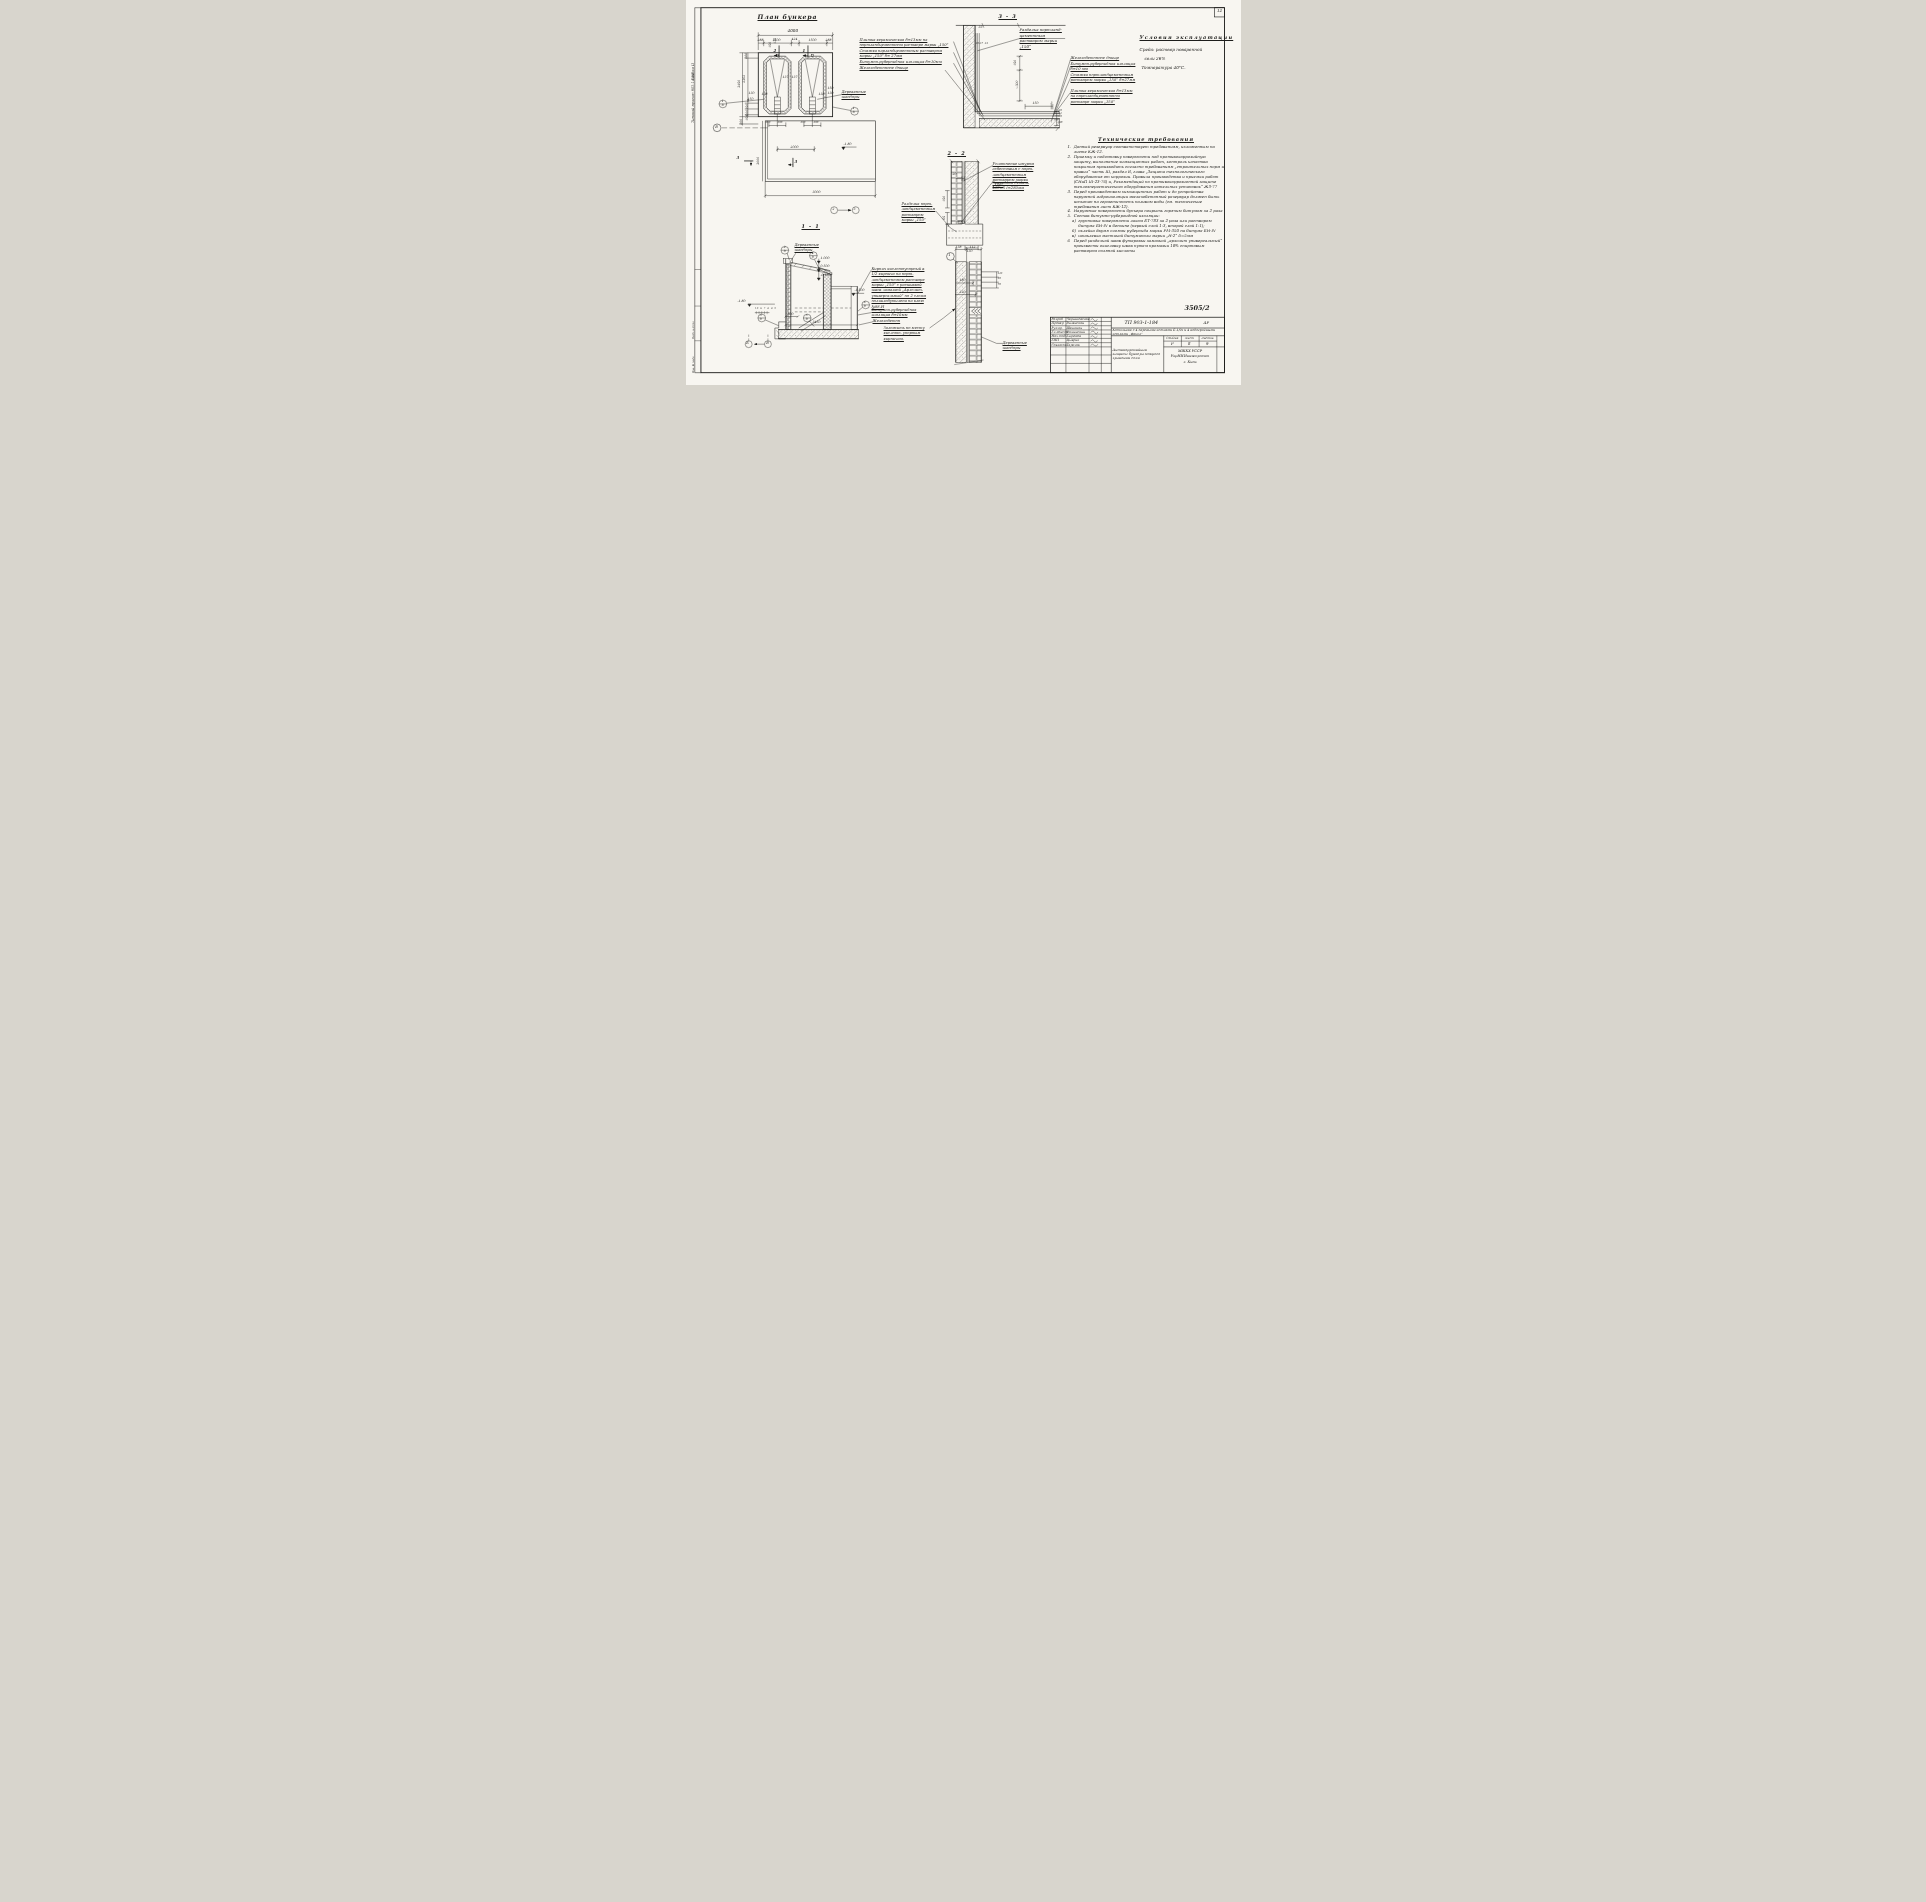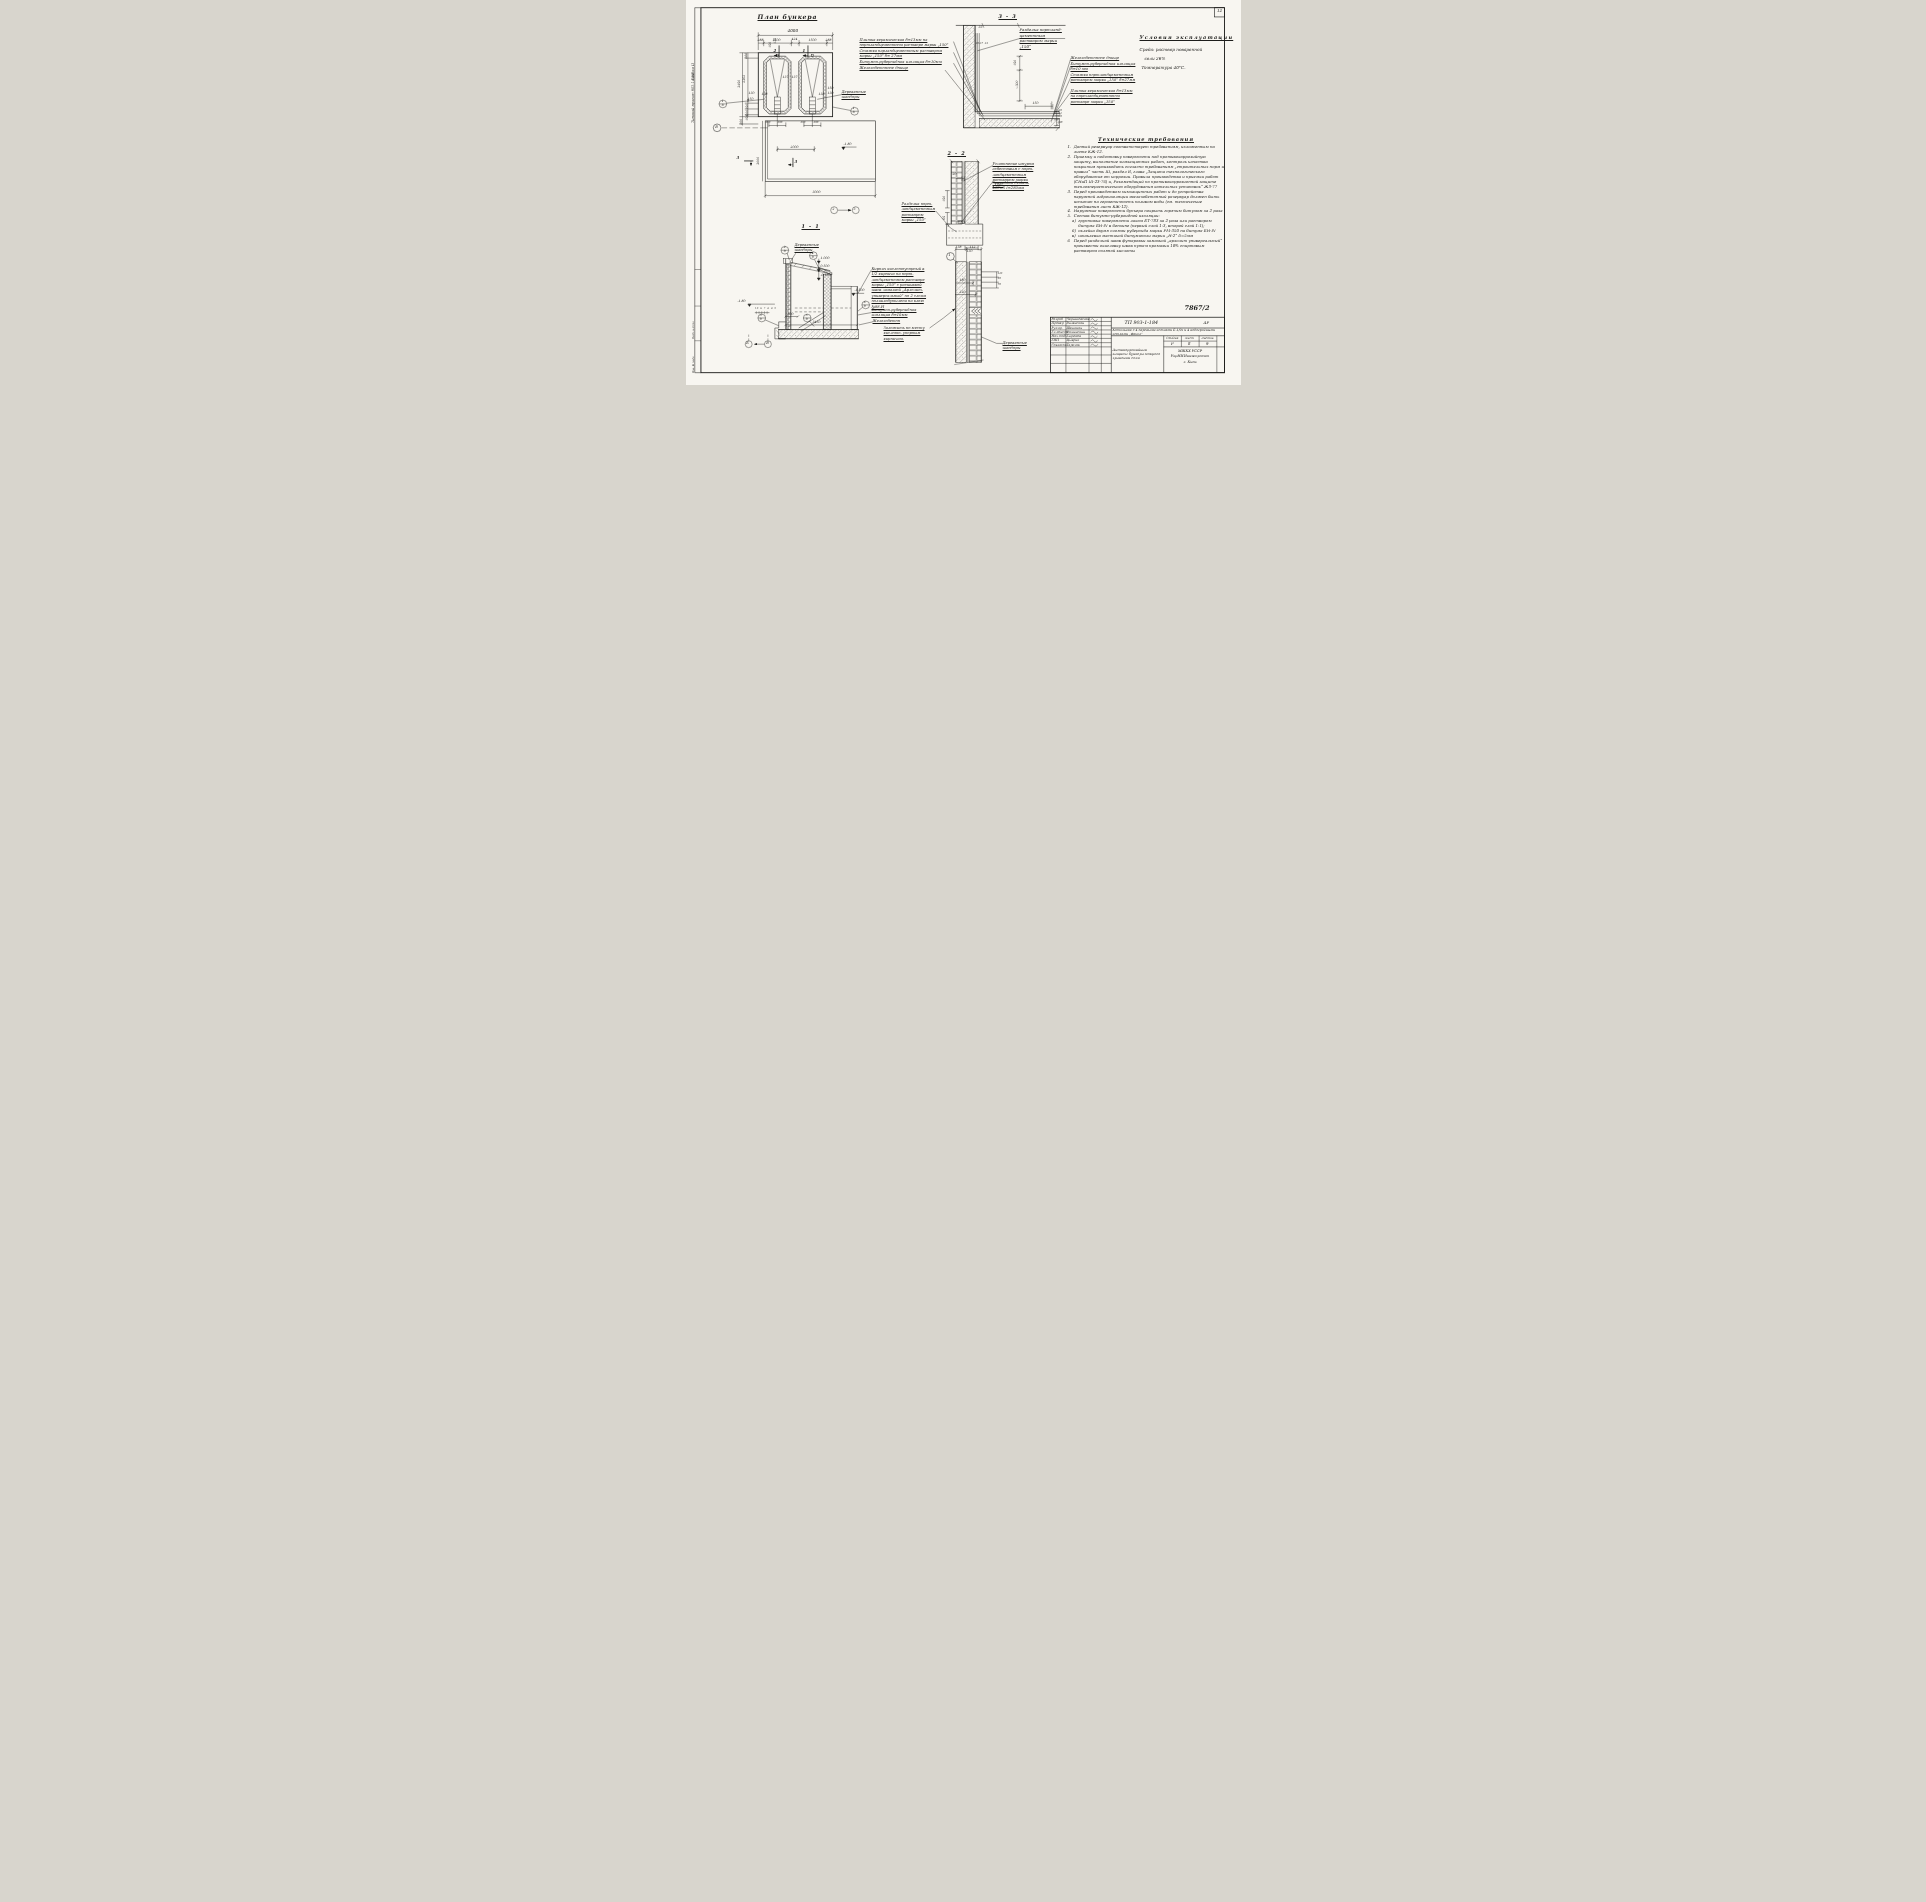--- a/index.html
+++ b/index.html
@@ -551,21 +551,21 @@
   <span class="t cn" style="left:124px;top:256px;width:6.2px;font-size:2.9px;">9</span>
   <span class="t cn" style="left:72px;top:314px;width:6.2px;font-size:2.9px;">3</span>
   <span class="t cn" style="left:72px;top:318px;width:6.2px;font-size:2.9px;">9</span>
   <span class="t cn" style="left:176px;top:301px;width:6.2px;font-size:2.9px;">6</span>
   <span class="t cn" style="left:176px;top:305px;width:6.2px;font-size:2.9px;">9</span>
   <span class="t cn" style="left:118px;top:314px;width:6.2px;font-size:2.9px;">5</span>
   <span class="t cn" style="left:118px;top:318px;width:6.2px;font-size:2.9px;">9</span>
   <span class="t cn" style="left:59px;top:342px;width:6.2px;font-size:3.5px;">Б</span>
   <span class="t cn" style="left:79px;top:342px;width:6.2px;font-size:3.5px;">В</span>
 
-  <span class="t" style="left:499px;top:305px;font-size:6.5px;font-weight:bold;">7867/2</span>
+  <span class="t" style="left:499px;top:305px;font-size:6.5px;font-weight:bold;">3505/2</span>
 
   <span class="t tb" style="left:366px;top:318px;">Разраб</span>
   <span class="t tb" style="left:381px;top:318px;">Черняховская</span>
   <span class="t tb" style="left:366px;top:322px;">Провер</span>
   <span class="t tb" style="left:381px;top:322px;">Виленская</span>
   <span class="t tb" style="left:366px;top:327px;">Рук.гр.</span>
   <span class="t tb" style="left:381px;top:327px;">Шенкман</span>
   <span class="t tb" style="left:366px;top:331px;">Гл.конст</span>
   <span class="t tb" style="left:381px;top:331px;">Фаминский</span>
   <span class="t tb" style="left:366px;top:335px;">Нач.отд</span>

